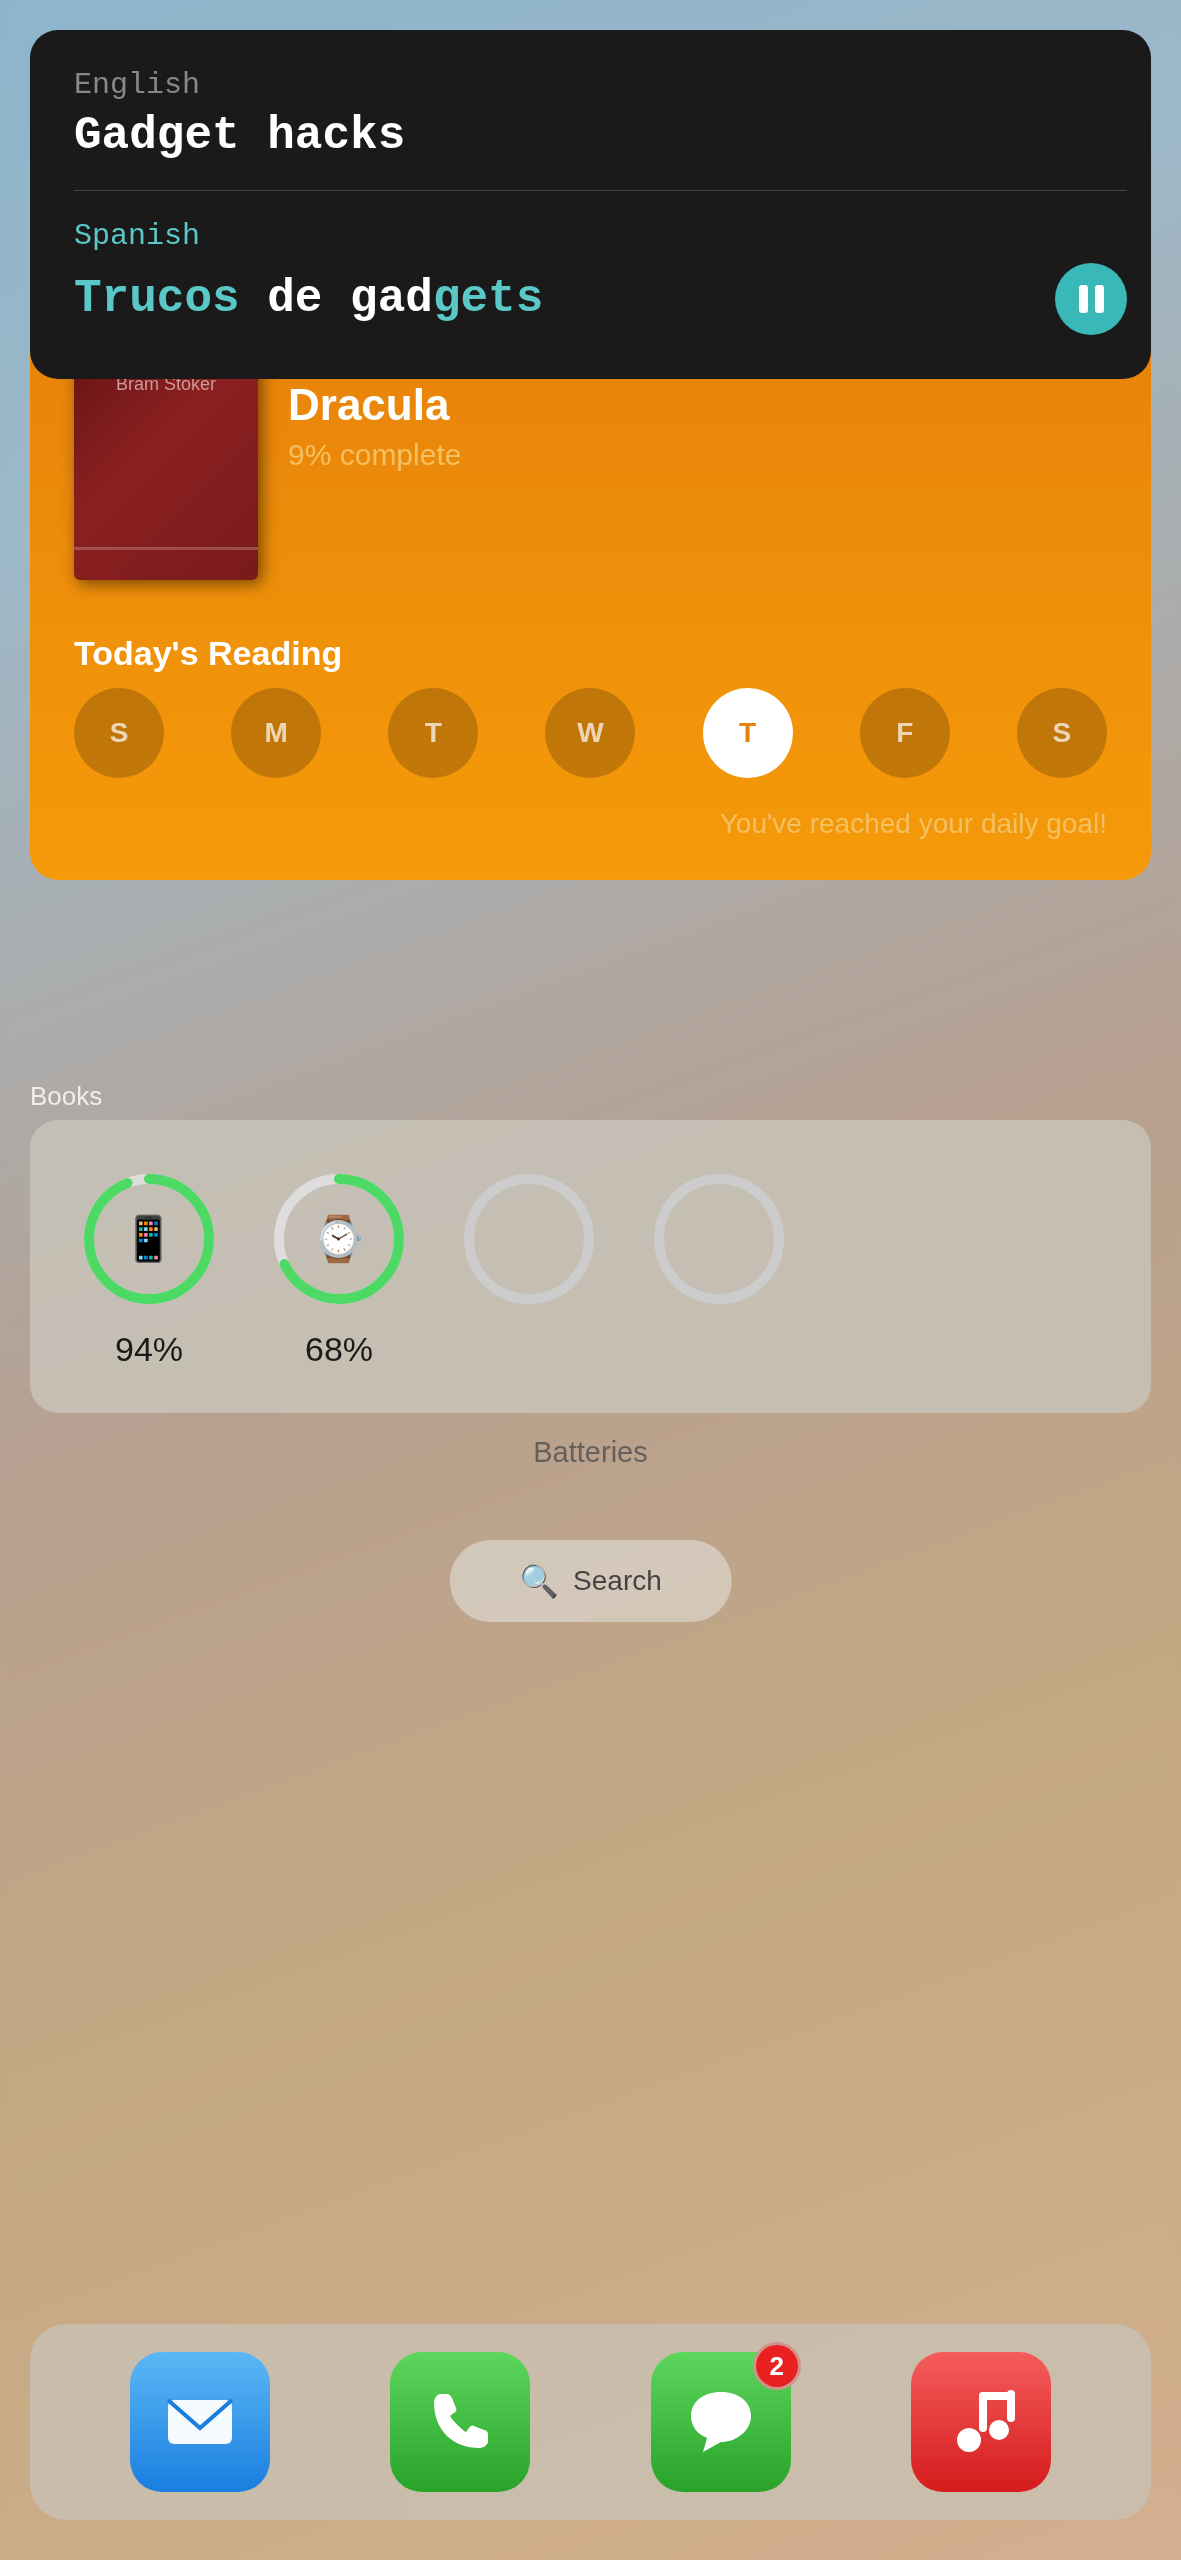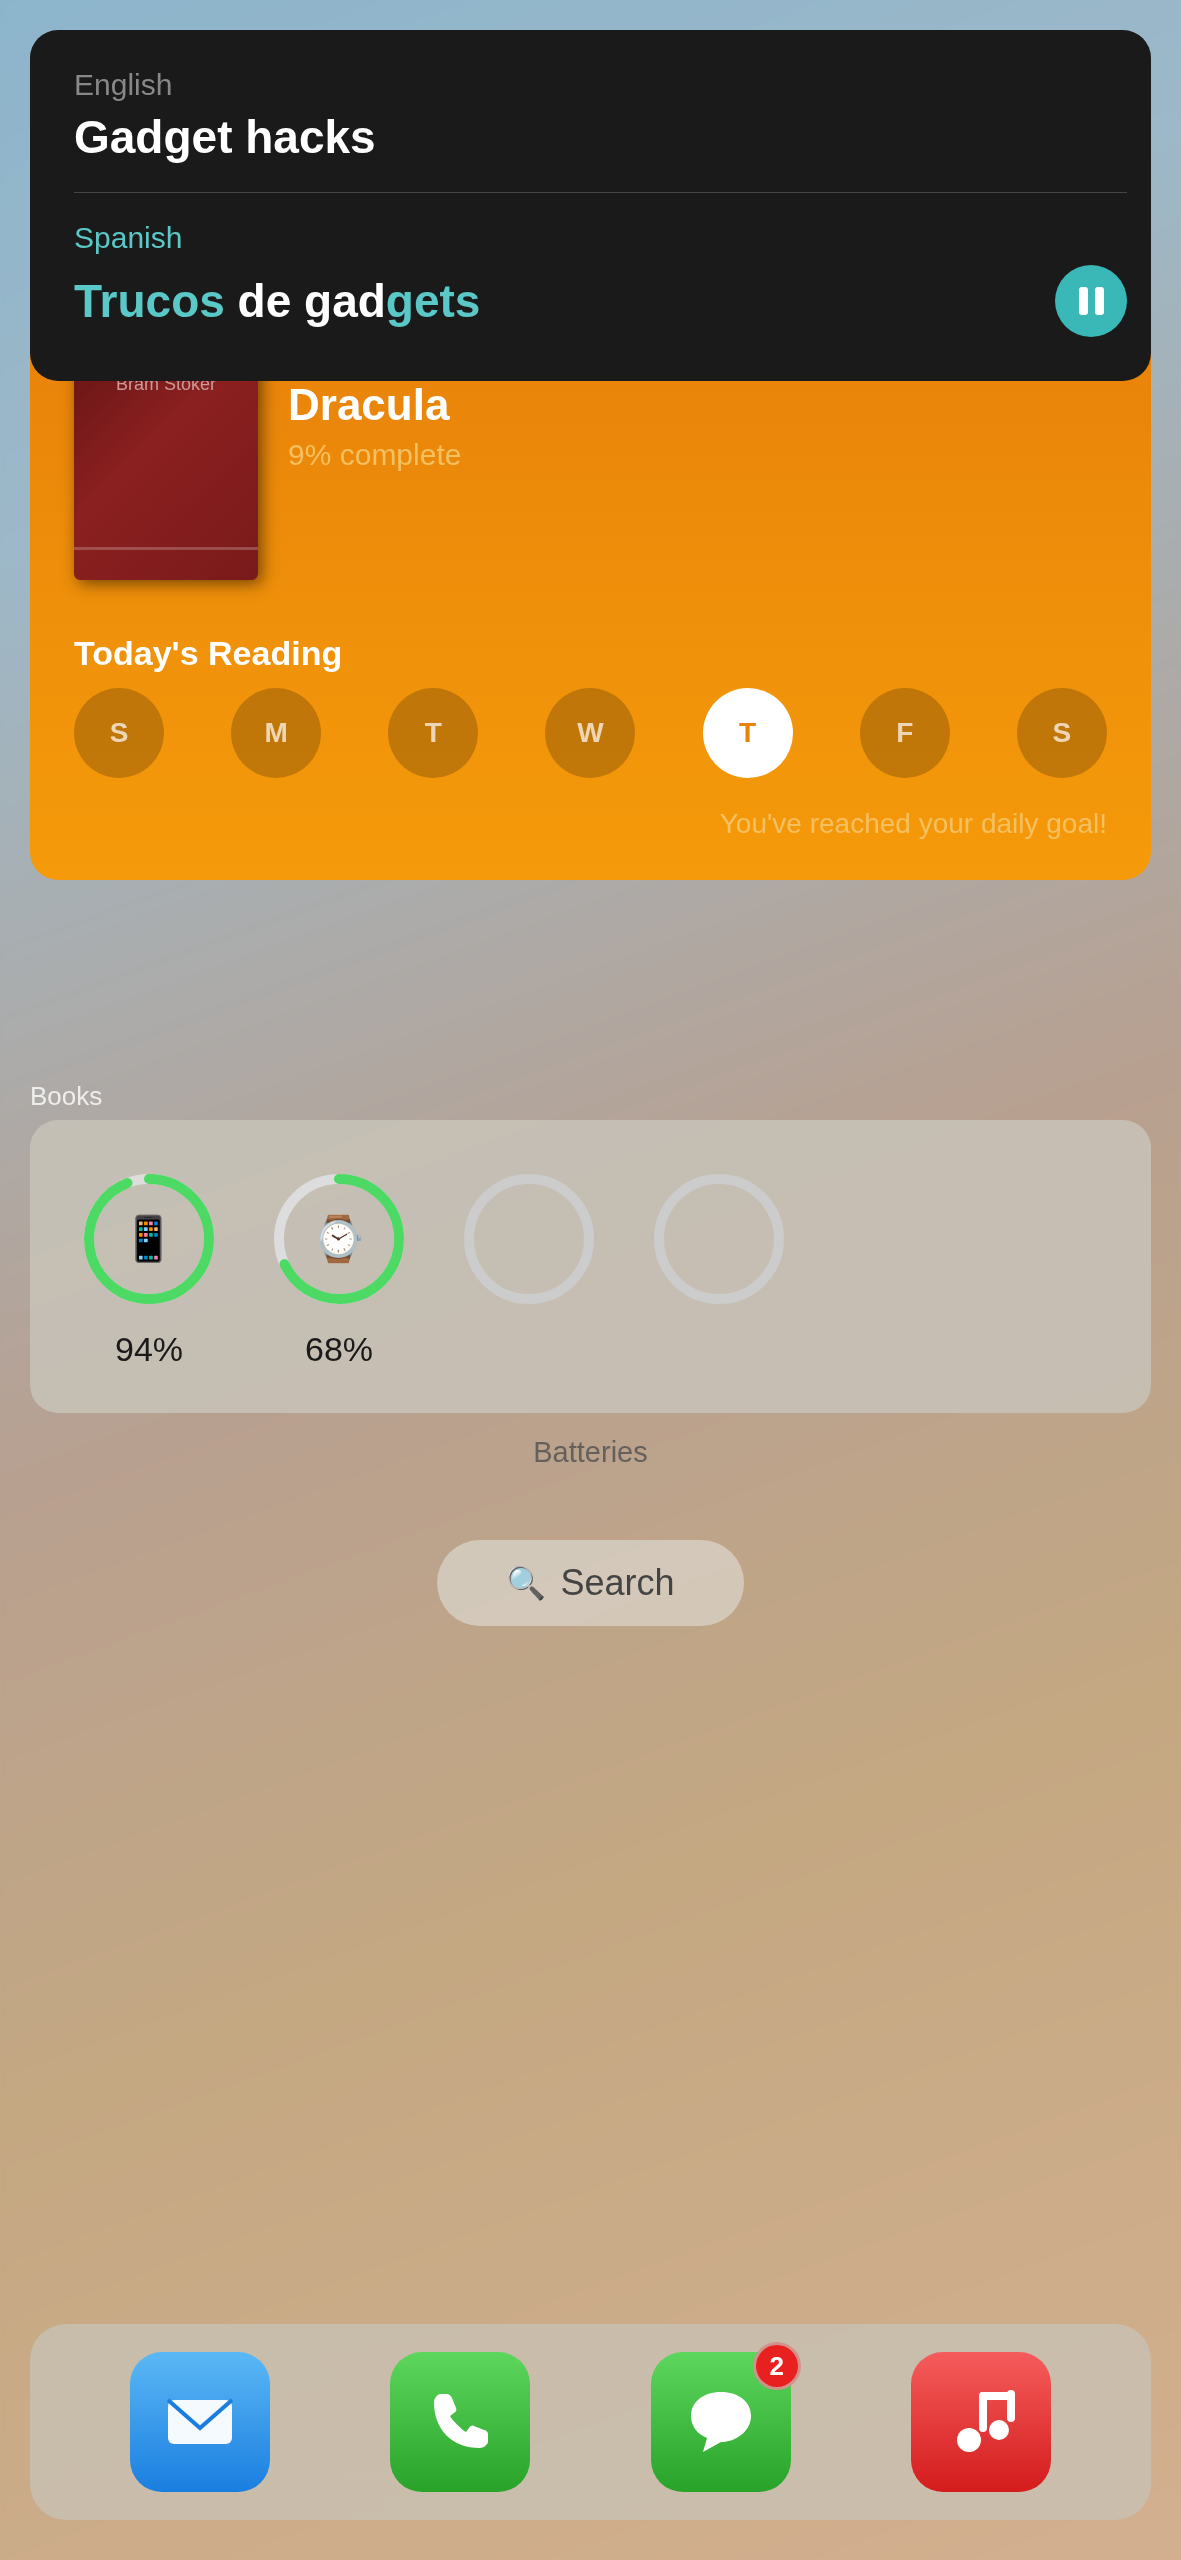--- a/index.html
+++ b/index.html
@@ -26,20 +26,21 @@
     
     .translation-popup {
       position: absolute;
       top: 30px;
       left: 30px;
       right: 30px;
       background: #1a1a1a;
       border-radius: 28px;
       padding: 38px 24px 44px 44px;
       z-index: 100;
+      font-family: Liberation Mono, monospace;
     }
 
     .translation-source-lang {
       font-size: 30px;
       color: #888;
       font-weight: 400;
       margin-bottom: 8px;
     }
 
     .translation-source-text {
@@ -289,21 +290,21 @@
       border-radius: 50px;
       padding: 22px 70px;
       display: flex;
       align-items: center;
       gap: 14px;
       cursor: pointer;
       white-space: nowrap;
     }
 
     .search-button-text {
-      font-size: 36px;
+      font-size: 28px;
       color: #444;
       font-weight: 400;
     }
 
     .search-mag {
       font-size: 32px;
       color: #666;
     }
 
     

